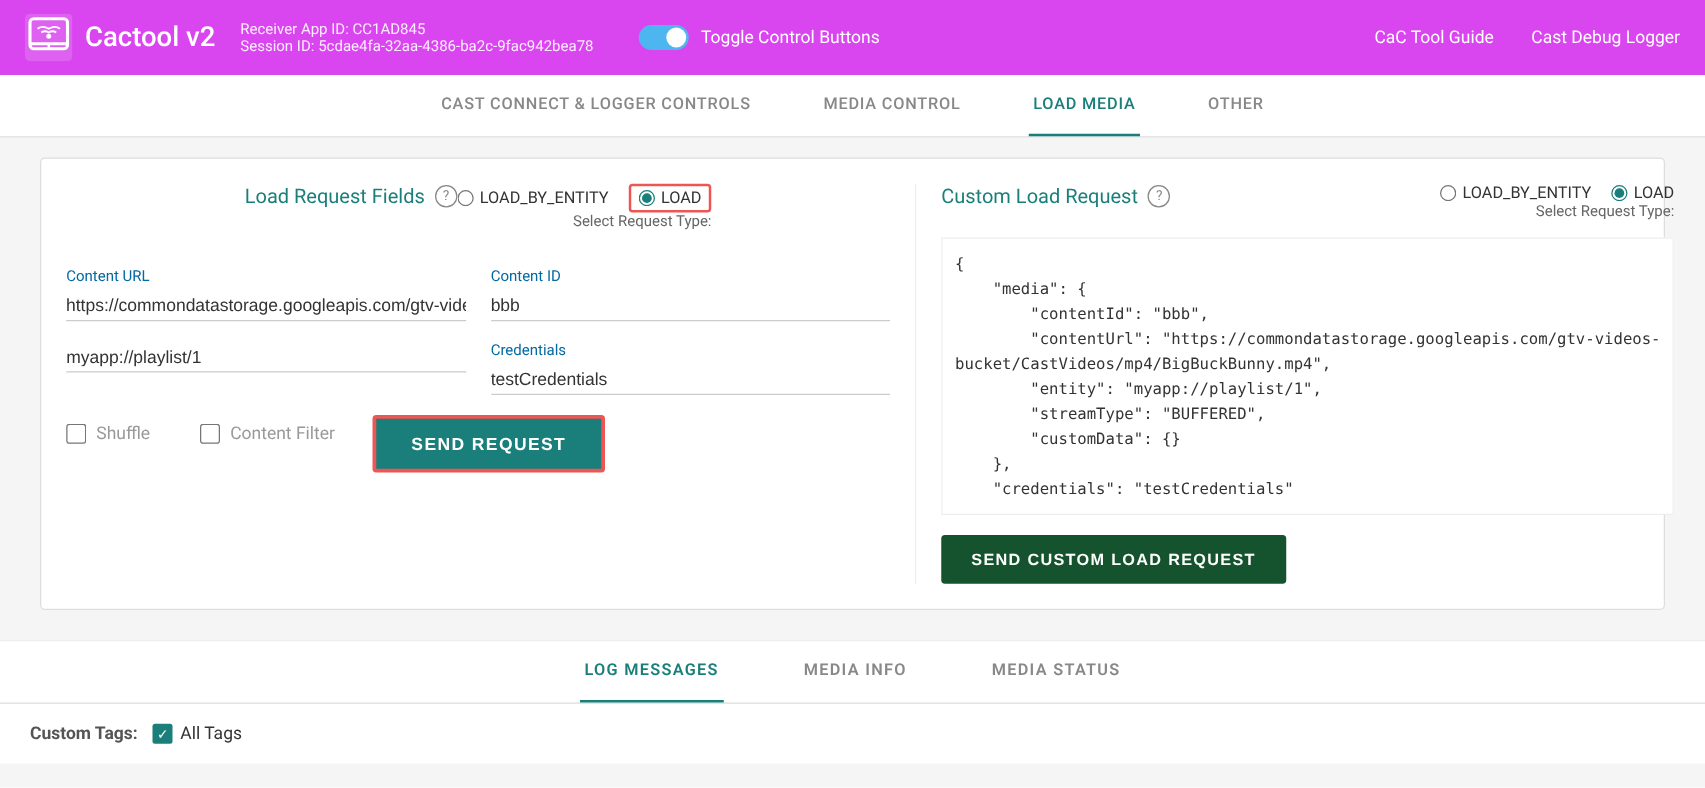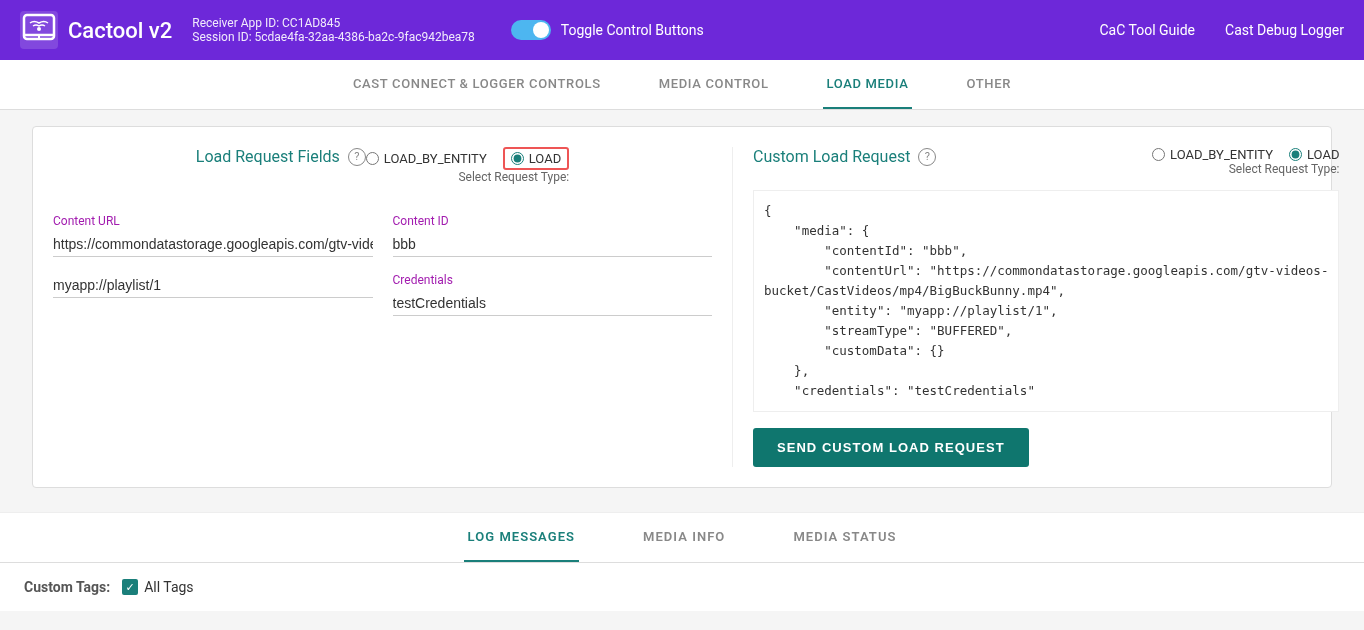--- a/index.html
+++ b/index.html
@@ -1,20 +1,20 @@
 <!DOCTYPE html>
 <html><head>
   <meta charset="utf-8">
   <style>
     * { box-sizing: border-box; margin: 0; padding: 0; }
     body { font-family: 'Roboto', Arial, sans-serif; font-size: 14px; background: #f5f5f5; color: #333; }
 
     
     .header {
-      background: #6d28d9;
+      background: #d946ef;
       color: white;
       display: flex;
       align-items: center;
       padding: 0 20px;
       height: 60px;
       gap: 16px;
     }
     .header-logo {
       display: flex;
       align-items: center;
@@ -180,21 +180,21 @@
       gap: 20px;
       margin-bottom: 16px;
     }
     .form-field {
       flex: 1;
       display: flex;
       flex-direction: column;
     }
     .form-field label {
       font-size: 12px;
-      color: #a21caf;
+      color: #0369a1;
       margin-bottom: 4px;
     }
     .form-field input {
       border: none;
       border-bottom: 1px solid #ccc;
       outline: none;
       font-size: 14px;
       padding: 4px 0;
       color: #333;
       width: 100%;
@@ -257,21 +257,21 @@
       border: 1px solid #eee;
       padding: 10px;
       min-height: 160px;
       margin-bottom: 16px;
       white-space: pre;
       overflow-x: auto;
       line-height: 1.6;
     }
 
     .send-custom-btn {
-      background: #0f766e;
+      background: #14532d;
       color: white;
       border: none;
       border-radius: 3px;
       padding: 12px 24px;
       font-size: 13px;
       font-weight: 600;
       letter-spacing: 0.08em;
       cursor: pointer;
       text-transform: uppercase;
     }
@@ -418,20 +418,33 @@
       <div class="form-row">
         <div class="form-field">
           <input type="text" value="myapp://playlist/1" style="">
         </div>
         <div class="form-field">
           <label>Credentials</label>
           <input type="text" value="testCredentials" style="">
         </div>
       </div>
 
+      <div style="display:flex; align-items:center; gap:30px; margin-top:8px;">
+        <div class="checkbox-row">
+          <label class="checkbox-option">
+            <input type="checkbox" style="">
+            <span>Shuffle</span>
+          </label>
+          <label class="checkbox-option">
+            <input type="checkbox" style="">
+            <span>Content Filter</span>
+          </label>
+        </div>
+        <button class="send-btn">SEND REQUEST</button>
+      </div>
     </div>
 
     <div class="right-panel">
       <div style="display:flex; align-items:flex-start; justify-content:space-between; margin-bottom:12px;">
         <div class="custom-load-header">
           <span class="panel-title" style="margin-bottom:0;">Custom Load Request</span>
           <div class="help-icon">?</div>
         </div>
         <div style="display:flex; flex-direction:column; align-items:flex-end;">
           <div class="radio-group">

